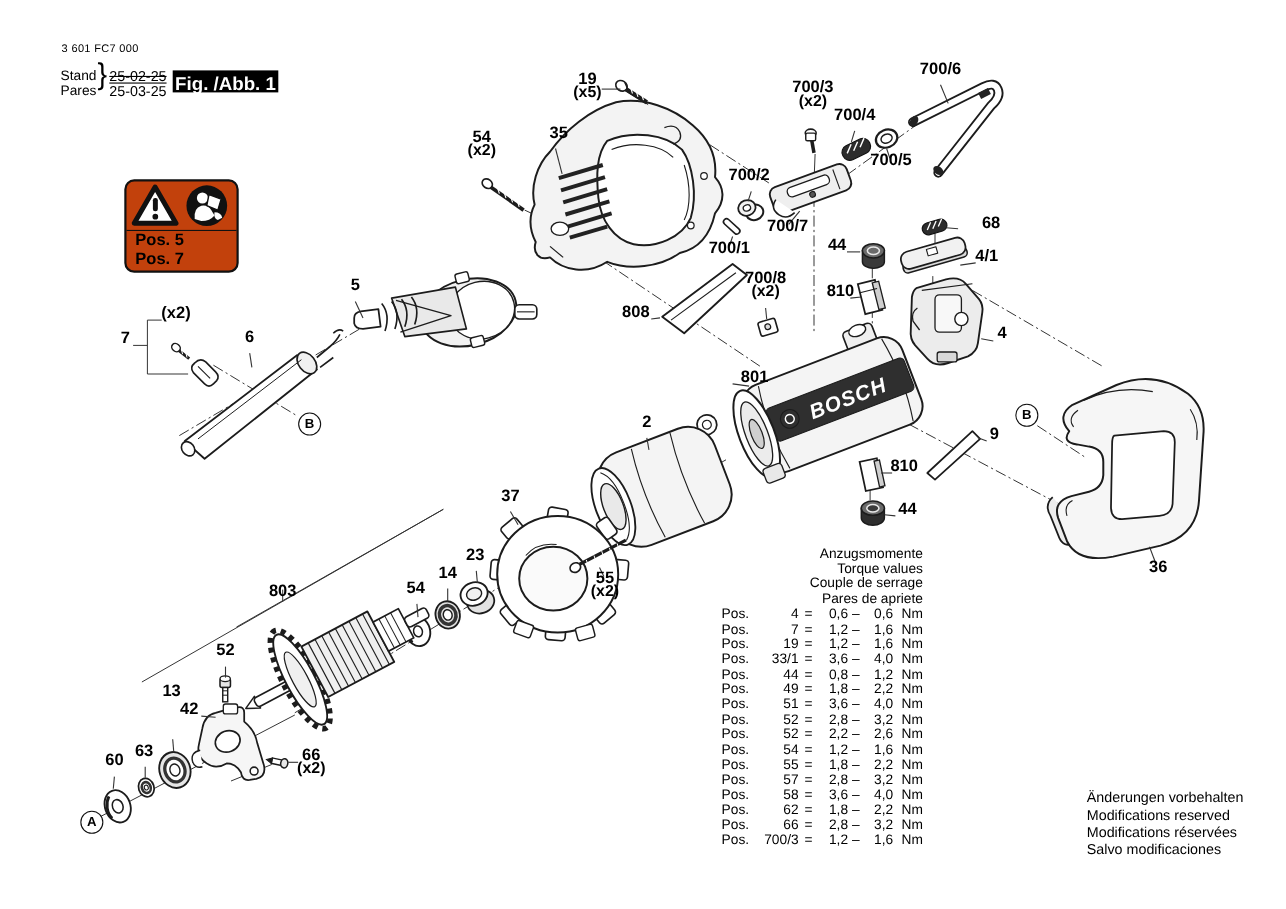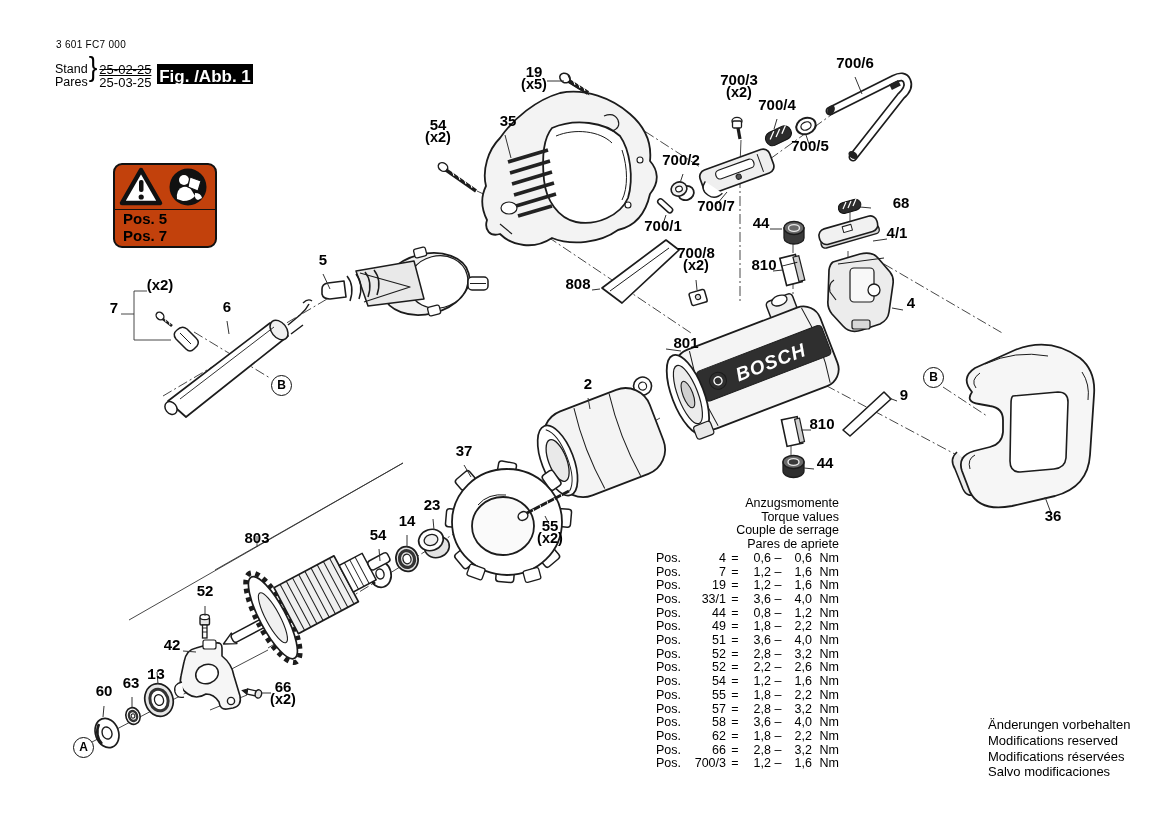--- a/index.html
+++ b/index.html
@@ -730,21 +730,21 @@
       </div>
       <div class="callout" style="left: 257px; top: 514px; margin-top: 17px;">
         <div>803</div>
       </div>
       <div class="callout" style="left: 205px; top: 584px;">
         <div>52</div>
       </div>
       <div class="callout" style="left: 172px; top: 638px;">
         <div>42</div>
       </div>
-      <div class="callout" style="left: 156px; top: 669px; font-family: Liberation Mono, monospace;">
+      <div class="callout" style="left: 156px; top: 622px;">
         <div>13</div>
       </div>
       <div class="callout" style="left: 131px; top: 676px;">
         <div>63</div>
       </div>
       <div class="callout" style="left: 104px; top: 684px;">
         <div>60</div>
       </div>
       <div class="callout" style="left: 283px; top: 680px;">
         <div>66</div>

